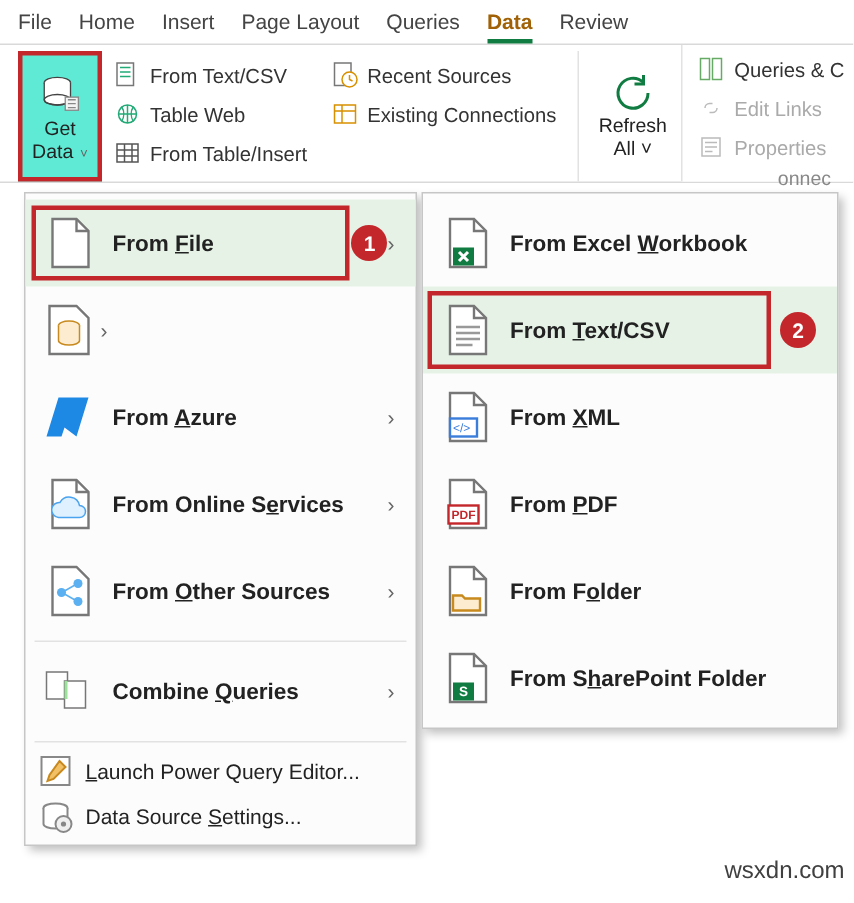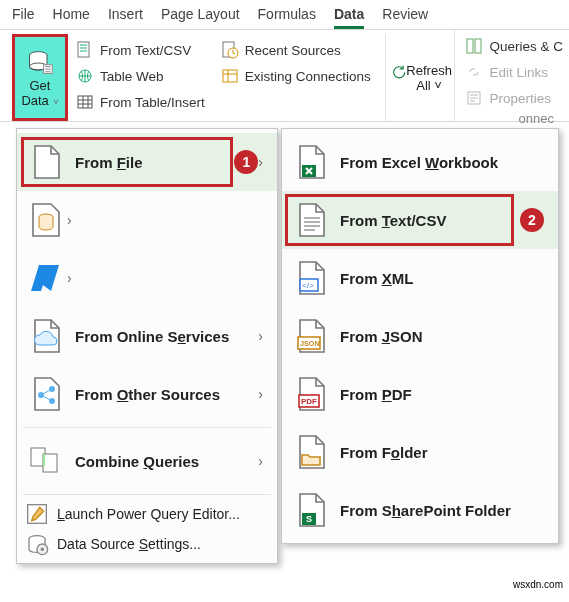--- a/index.html
+++ b/index.html
@@ -16,21 +16,21 @@
   }
   .tabs {
     display: flex;
     gap: 18px;
     padding: 6px 12px 0 12px;
     height: 30px;
     border-bottom: 1px solid #d9d9d9;
     background: #fff;
   }
   .tabs .tab { color: #444; cursor: pointer; padding-bottom: 4px; }
-  .tabs .tab.active { color: #404040; font-weight: 600; border-bottom: 3px solid #107c41; }
+  .tabs .tab.active { color: #a16207; font-weight: 600; border-bottom: 3px solid #107c41; }
   .ribbon {
     display: flex;
     background: #fff;
     border-bottom: 1px solid #d9d9d9;
     height: 92px;
     padding: 4px 0 0 6px;
     position: relative;
   }
   .group { display: flex; padding: 0 6px; border-right: 1px solid #e2e2e2; }
   .get-data-big {
@@ -40,21 +40,21 @@
   }
   .get-data-big .db-icon { width: 28px; height: 28px; }
   .get-data-big .lbl { text-align: center; line-height: 1.1; font-size: 13px; margin-top: 2px; }
   .get-data-big .chev { font-size: 9px; color: #666; margin-left: 2px; }
   .rib-stack { display: flex; flex-direction: column; gap: 2px; padding: 4px 4px 0 4px; }
   .rib-item {
     display: flex; align-items: center; gap: 6px; height: 24px; padding: 0 4px;
     cursor: pointer; font-size: 13.5px; color: #333;
   }
   .rib-item .ic { width: 18px; height: 18px; flex-shrink: 0; }
-  .refresh-big { display:flex; align-items:center; justify-content:center; width:60px; cursor:pointer; }
+  .refresh-big { display:flex; flex-direction:column; align-items:center; justify-content:center; width:60px; cursor:pointer; }
   .refresh-big .lbl { text-align:center; line-height:1.1; font-size:13px; margin-top:2px; }
   .ribbon .cut { position:absolute; right:0; top:0; bottom:0; display:flex; flex-direction:column; gap:2px; padding:4px 2px 0 6px; border-left:1px solid #e2e2e2; background:#fff; }
 
   .menu {
     position: absolute;
     background: #fcfcfc;
     border: 1px solid #c6c6c6;
     box-shadow: 3px 3px 6px rgba(0,0,0,.25);
     padding: 4px 0;
   }
@@ -72,32 +72,32 @@
   .menu .row .arrow { color: #666; font-size: 14px; }
   .menu hr { border:0; border-top:1px solid #e2e2e2; margin:4px 6px; }
 
   .redbox { border: 3px solid #c3272b !important; }
   .callout {
     width: 24px; height: 24px; border-radius: 50%; background: #c3272b; color:#fff;
     display:flex; align-items:center; justify-content:center; font-weight:700; font-size:14px;
     margin-left: 6px; flex-shrink:0;
   }
   .mn { text-decoration: underline; }
-  .watermark { position:absolute; right:6px; bottom:12px; font-size:10px; color:#000000; }
+  .watermark { position:absolute; right:6px; bottom:12px; font-size:16px; color:#404040; }
   svg { display:block; }
 </style>
 </head>
 <body>
 
 <div class="tabs">
   <div class="tab">File</div>
   <div class="tab">Home</div>
   <div class="tab">Insert</div>
   <div class="tab">Page Layout</div>
-  <div class="tab">Formulas</div>
+  <div class="tab">Queries</div>
   <div class="tab active">Data</div>
   <div class="tab">Review</div>
 </div>
 
 <div class="ribbon">
   <div class="group">
     <div class="get-data-big redbox" style="background:#5eead4;">
       <span class="db-icon">
         <svg viewBox="0 0 32 32">
             <ellipse cx="14" cy="7" rx="10" ry="4" fill="#fff" stroke="#444"></ellipse>
@@ -225,20 +225,21 @@
         </svg>
     </span>
     <span class="arrow">›</span>
   </div>
   <div class="row">
     <span class="iconbox">
       <svg viewBox="0 0 42 42">
           <path d="M14 8l-8 26h10l2-6 8 6 8-26H14z" fill="#1e88e5"></path>
         </svg>
     </span>
+    <span class="text"><b>From <span class="mn">A</span>zure</b></span>
     <span class="arrow">›</span>
   </div>
   <div class="row">
     <span class="iconbox">
       <svg viewBox="0 0 42 42">
           <path d="M10 5h16l8 8v24H10z" fill="#fff" stroke="#777" stroke-width="1.6"></path>
           <path d="M26 5v8h8" fill="none" stroke="#777" stroke-width="1.6"></path>
           <path d="M14 30a5 5 0 0 1 1-10 7 7 0 0 1 13 2 4 4 0 0 1 0 8H14z" fill="#dff0ff" stroke="#4aa3ef"></path>
         </svg>
     </span>
@@ -327,31 +328,20 @@
           <text x="12" y="31" font-size="8" fill="#3a7ddb" font-family="Arial">&lt;/&gt;</text>
         </svg>
     </span>
     <span class="text"><b>From <span class="mn">X</span>ML</b></span>
   </div>
   <div class="row">
     <span class="iconbox">
       <svg viewBox="0 0 42 42">
           <path d="M10 5h16l8 8v24H10z" fill="#fff" stroke="#777" stroke-width="1.6"></path>
           <path d="M26 5v8h8" fill="none" stroke="#777" stroke-width="1.6"></path>
-          <rect x="8" y="22" width="22" height="12" fill="#fff" stroke="#c88a1e" stroke-width="1.6"></rect>
-          <text x="10" y="31" font-size="7.2" fill="#c88a1e" font-family="Arial" font-weight="700">JSON</text>
-        </svg>
-    </span>
-    <span class="text"><b>From <span class="mn">J</span>SON</b></span>
-  </div>
-  <div class="row">
-    <span class="iconbox">
-      <svg viewBox="0 0 42 42">
-          <path d="M10 5h16l8 8v24H10z" fill="#fff" stroke="#777" stroke-width="1.6"></path>
-          <path d="M26 5v8h8" fill="none" stroke="#777" stroke-width="1.6"></path>
           <rect x="9" y="22" width="20" height="12" fill="#fff" stroke="#c3272b" stroke-width="1.6"></rect>
           <text x="11" y="31" font-size="8" fill="#c3272b" font-family="Arial" font-weight="700">PDF</text>
         </svg>
     </span>
     <span class="text"><b>From <span class="mn">P</span>DF</b></span>
   </div>
   <div class="row">
     <span class="iconbox">
       <svg viewBox="0 0 42 42">
           <path d="M10 5h16l8 8v24H10z" fill="#fff" stroke="#777" stroke-width="1.6"></path>

